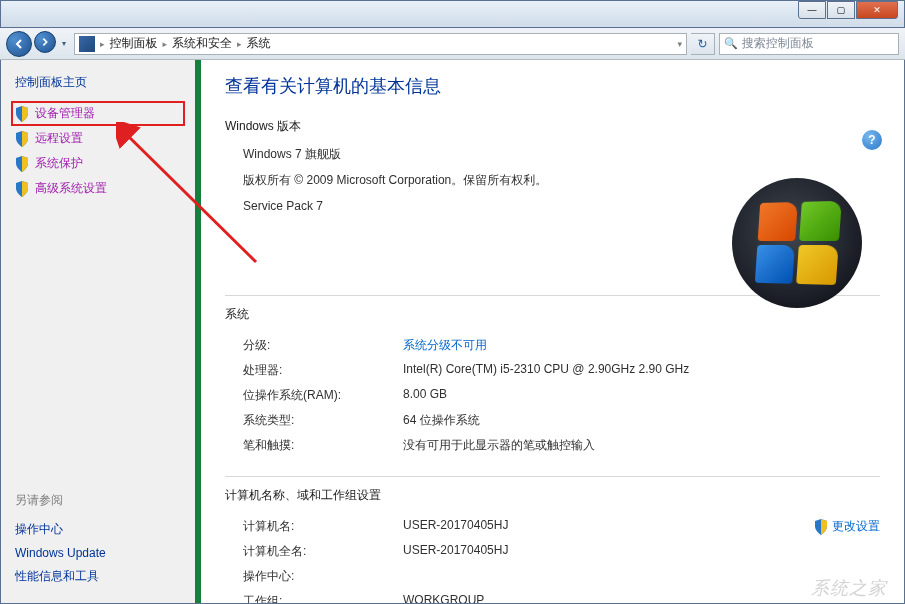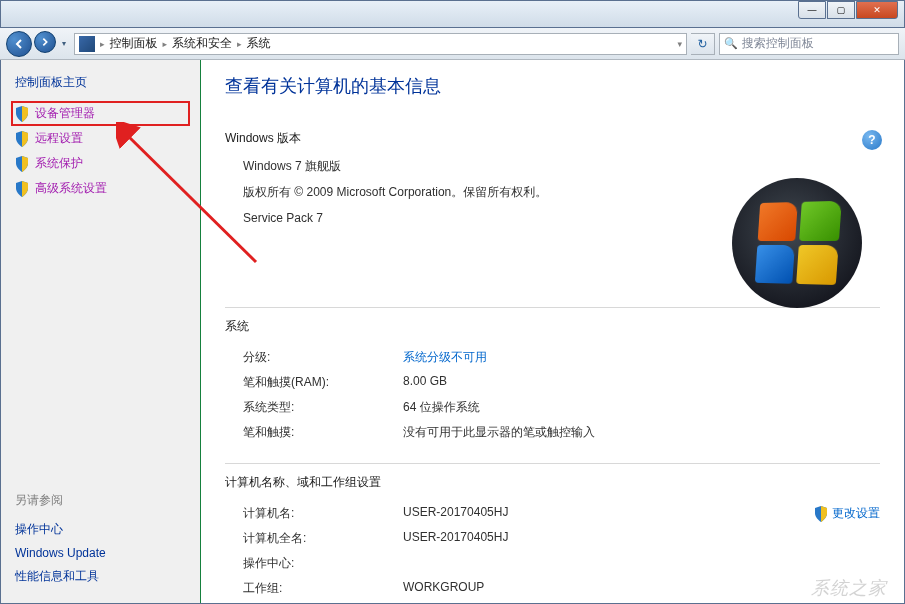--- a/index.html
+++ b/index.html
@@ -24,34 +24,34 @@
     .addr-sep { color: #808080; font-size: 9px; }
     .addr-item { color: #202020; }
     .refresh-btn { width: 24px; height: 22px; border: 1px solid #a8b0b8; border-left: none; background: linear-gradient(#f0f4f8,#dce4ec); display:flex; align-items:center; justify-content:center; color:#2060a0; font-size:12px; }
     .searchbox { width: 180px; height: 22px; border: 1px solid #a8b0b8; background: #fff; display: flex; align-items: center; padding: 0 4px; font-size: 12px; color: #808898; gap:4px; }
     .search-icon { font-size: 11px; color: #808898; }
     
     
     .window-body { display: flex; height: calc(100% - 60px); background: #fff; border: 1px solid #5a7090; border-top: none; position: relative; }
     
     
-    .sidebar { width: 200px; background: #f0f0f0; border-right: 1px solid #15803d; padding: 14px 10px; display: flex; flex-direction: column; }
+    .sidebar { width: 200px; background: #f0f0f0; border-right: 6px solid #15803d; padding: 14px 10px; display: flex; flex-direction: column; }
     .sidebar-heading { font-size: 12px; color: #003399; margin-bottom: 10px; padding-left: 4px; }
     .sidebar-link { display: flex; align-items: center; gap: 6px; padding: 4px; font-size: 12px; color: #a21caf; cursor: pointer; }
     .sidebar-link.highlighted { border: 2px solid #e02020; padding: 2px; }
     .sidebar-spacer { flex: 1; }
     .sidebar-subheading { font-size: 12px; color: #808080; margin: 0 0 8px; padding-left: 4px; }
     .sidebar-sublink { font-size: 12px; color: #003399; padding: 4px 4px 4px 4px; cursor: pointer; }
     
     
     .content { flex: 1; padding: 14px 24px; overflow-y: auto; position: relative; }
     .content::-webkit-scrollbar { width: 16px; }
     .content::-webkit-scrollbar-track { background: #f0f0f0; border-left: 1px solid #d0d0d0; }
     .content::-webkit-scrollbar-thumb { background: linear-gradient(90deg,#e0e8f0,#c0d0e0); border: 1px solid #a0b0c0; border-radius: 2px; }
-    .page-title { font-size: 18px; color: #003399; margin-bottom: 32px; font-weight: normal; }
+    .page-title { font-size: 18px; color: #003399; margin-bottom: 20px; font-weight: normal; }
     .section-heading { font-size: 12px; color: #202020; margin: 8px 0 10px; }
     .section-body { padding-left: 18px; font-size: 12px; color: #303030; }
     .section-body p { margin-bottom: 8px; line-height: 1.5; }
     .divider { height: 1px; background: #d8d8d8; margin: 18px 0 10px; }
     .info-row { display: flex; padding: 4px 0; font-size: 12px; }
     .info-label { width: 160px; color: #303030; }
     .info-value { color: #303030; flex: 1; }
     .info-link { color: #0066cc; }
     .change-link { display:flex; align-items:center; gap:4px; color:#0066cc; font-size:12px;justify-content:flex-end; }
     
@@ -168,21 +168,25 @@
 
     <div class="divider" style="margin-top:80px"></div>
 
     <div class="section-heading">系统</div>
     <div class="section-body">
       <div class="info-row">
         <div class="info-label">分级:</div>
         <div class="info-value info-link">系统分级不可用</div>
       </div>
       <div class="info-row">
-        <div class="info-label">笔和触摸(RAM):</div>
+        <div class="info-label">处理器:</div>
+        <div class="info-value">Intel(R) Core(TM) i5-2310 CPU @ 2.90GHz   2.90 GHz</div>
+      </div>
+      <div class="info-row">
+        <div class="info-label">位操作系统(RAM):</div>
         <div class="info-value">8.00 GB</div>
       </div>
       <div class="info-row">
         <div class="info-label">系统类型:</div>
         <div class="info-value">64 位操作系统</div>
       </div>
       <div class="info-row">
         <div class="info-label">笔和触摸:</div>
         <div class="info-value">没有可用于此显示器的笔或触控输入</div>
       </div>

